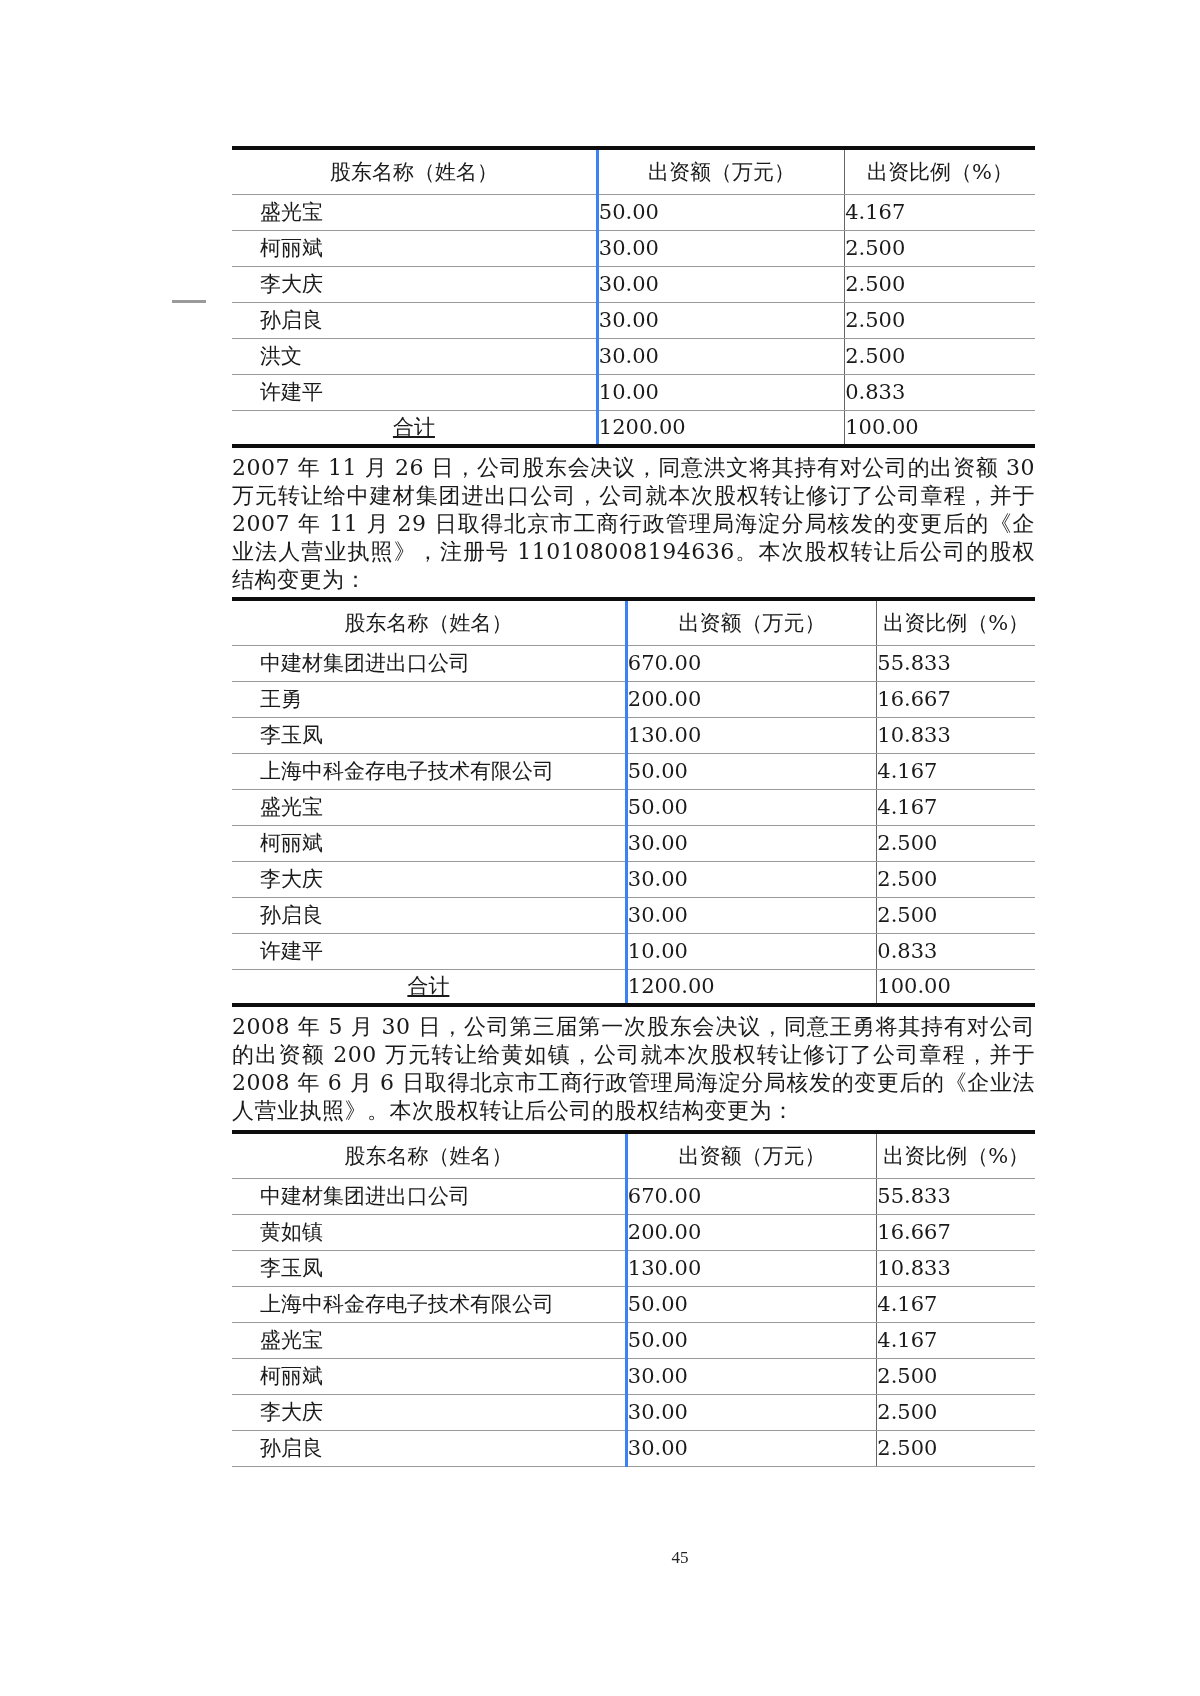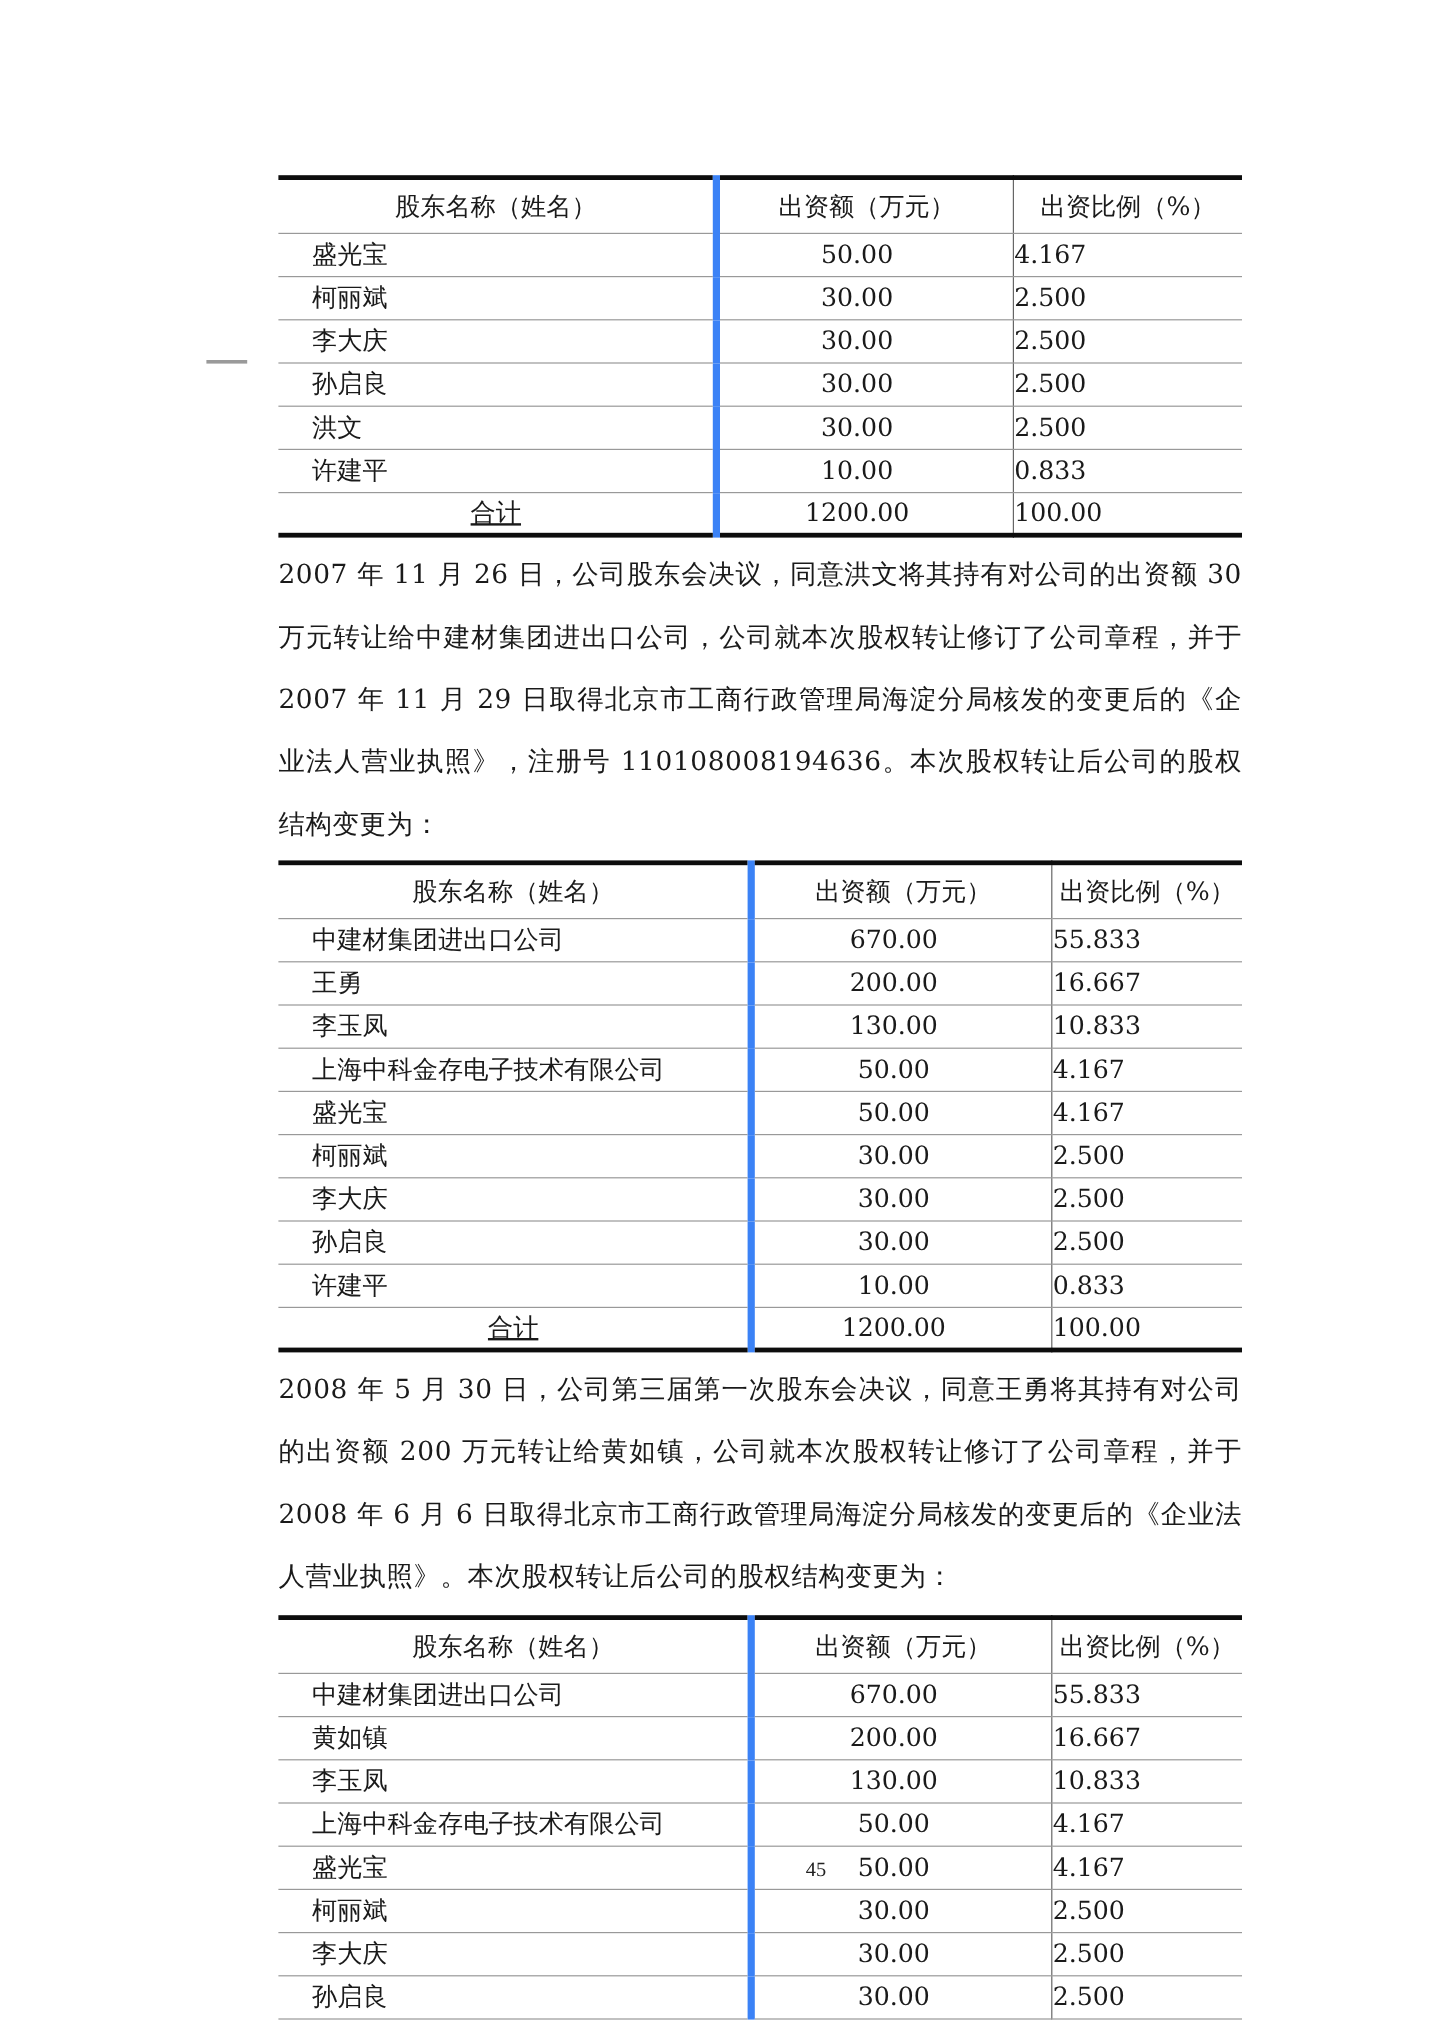--- a/index.html
+++ b/index.html
@@ -35,34 +35,34 @@
   table.tbl.closed { border-bottom: 4px solid #0d0d0d; }
   table.tbl th, table.tbl td {
     border-bottom: 1px solid #999999;
     font-weight: normal;
     height: 36px;
     vertical-align: middle;
     overflow: hidden;
     white-space: nowrap;
   }
   table.tbl tr.hdr th { height: 46px; text-align: center; }
-  table.tbl .c-name  { width: 45.5%; border-right: 6px solid #3b82f6; }
+  table.tbl .c-name  { width: 45.5%; border-right: 3px solid #3b82f6; }
   table.tbl .c-amt   { width: 30.8%; border-right: 1px solid #666; margin-left: 18px; }
   table.tbl .c-ratio { width: 23.7%; }
   table.tbl.wide .c-name  { width: 49.1%; }
   table.tbl.wide .c-amt   { width: 31.2%; }
   table.tbl.wide .c-ratio { width: 19.7%; }
   td.name  { text-align: left;  padding-left: 28px; font-family: Liberation Serif, serif; }
-  td.amt   { text-align: center; padding-right: 16px; }
+  td.amt   { text-align: left; padding-right: 16px; }
   td.ratio { text-align: left; }
   td.total-label { text-align: center; text-decoration: underline; }
   table.tbl.closed tr:last-child td { border-bottom: none; }
   .para {
     font-size: 22px;
-    line-height: 52px;
+    line-height: 28px;
     text-align: justify;
     margin: 6px 0 2px 0;
     letter-spacing: 0.5px;
   }
   .t1 { margin-top: 146px; }
   .t2 { margin-top: 3px; }
   .t3 { margin-top: 5px; }
   .page-number {
     position: absolute;
     left: 620px;

